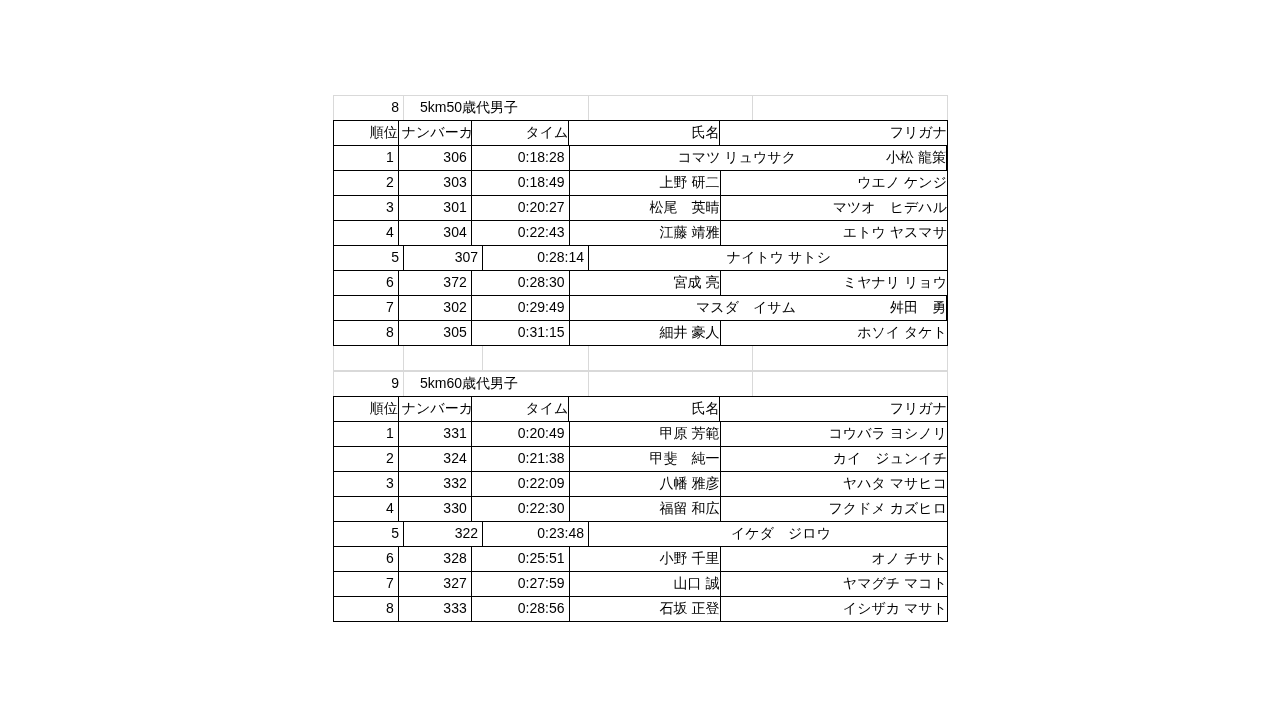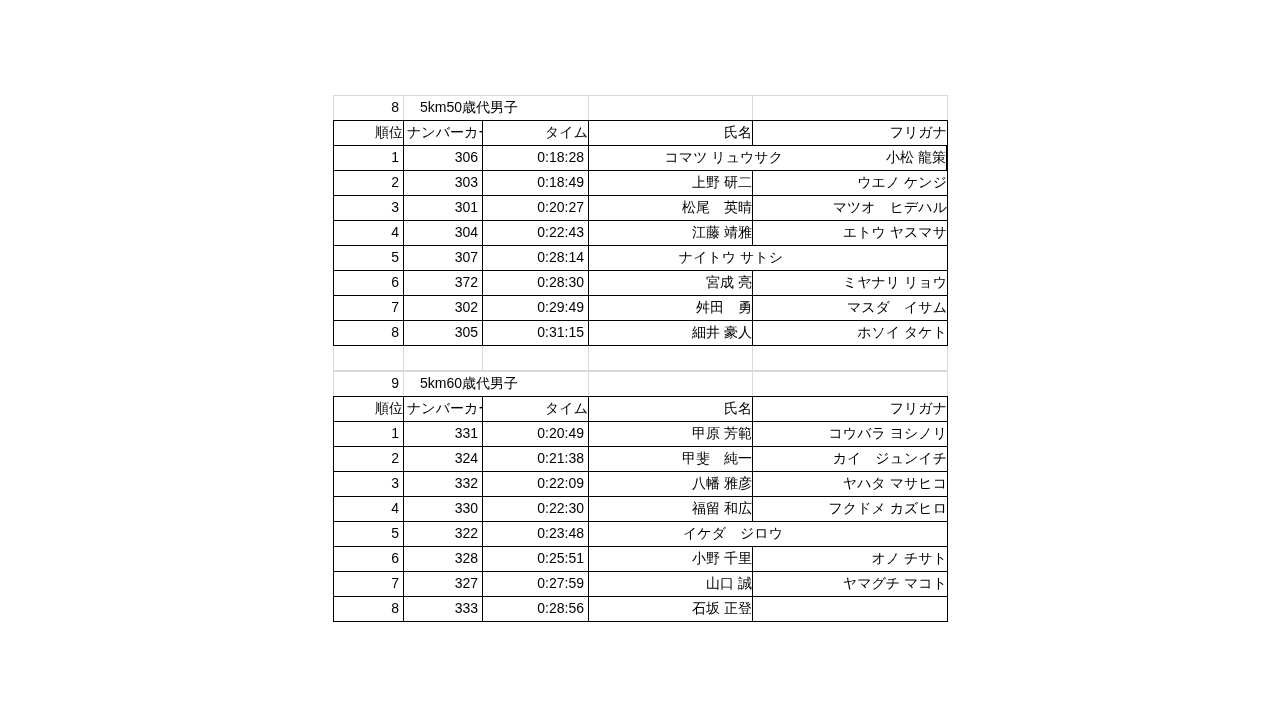--- a/index.html
+++ b/index.html
@@ -56,21 +56,21 @@
   }
 
   
   .block {
     border-left: 1px solid var(--border);
     border-right: 1px solid var(--border);
     border-bottom: 1px solid var(--border);
   }
   .block .row { border-top: 1px solid var(--border); height: 25px; }
   .block .cell { border-right: 1px solid var(--border); }
-  .block .cell.c-kana { border-right: none; }
+  .block .cell.c-kana { border-right: none; margin-left: 48px; }
 
   
   .gap-row {
     border-left: 1px solid var(--grid);
     border-right: 1px solid var(--grid);
     border-bottom: 1px solid var(--grid);
   }
   .gap-row .cell { border-right: 1px solid var(--grid); }
   .gap-row .cell.c-kana { border-right: none; }
 </style>
@@ -132,22 +132,22 @@
       <div class="cell c-rank num">6</div>
       <div class="cell c-number num">372</div>
       <div class="cell c-time num">0:28:30</div>
       <div class="cell c-name txt">宮成 亮</div>
       <div class="cell c-kana txt">ミヤナリ リョウ</div>
     </div>
     <div class="row">
       <div class="cell c-rank num">7</div>
       <div class="cell c-number num">302</div>
       <div class="cell c-time num">0:29:49</div>
+      <div class="cell c-kana txt">マスダ　イサム</div>
       <div class="cell c-name txt">舛田　勇</div>
-      <div class="cell c-kana txt">マスダ　イサム</div>
     </div>
     <div class="row">
       <div class="cell c-rank num">8</div>
       <div class="cell c-number num">305</div>
       <div class="cell c-time num">0:31:15</div>
       <div class="cell c-name txt">細井 豪人</div>
       <div class="cell c-kana txt">ホソイ タケト</div>
     </div>
       </div>
   <div class="row gap-row">
@@ -218,16 +218,17 @@
       <div class="cell c-number num">327</div>
       <div class="cell c-time num">0:27:59</div>
       <div class="cell c-name txt">山口 誠</div>
       <div class="cell c-kana txt">ヤマグチ マコト</div>
     </div>
     <div class="row">
       <div class="cell c-rank num">8</div>
       <div class="cell c-number num">333</div>
       <div class="cell c-time num">0:28:56</div>
       <div class="cell c-name txt">石坂 正登</div>
+      <div class="cell c-kana txt">イシザカ マサト</div>
     </div>
       </div>
     </div>
 </div>
 
 </body></html>

